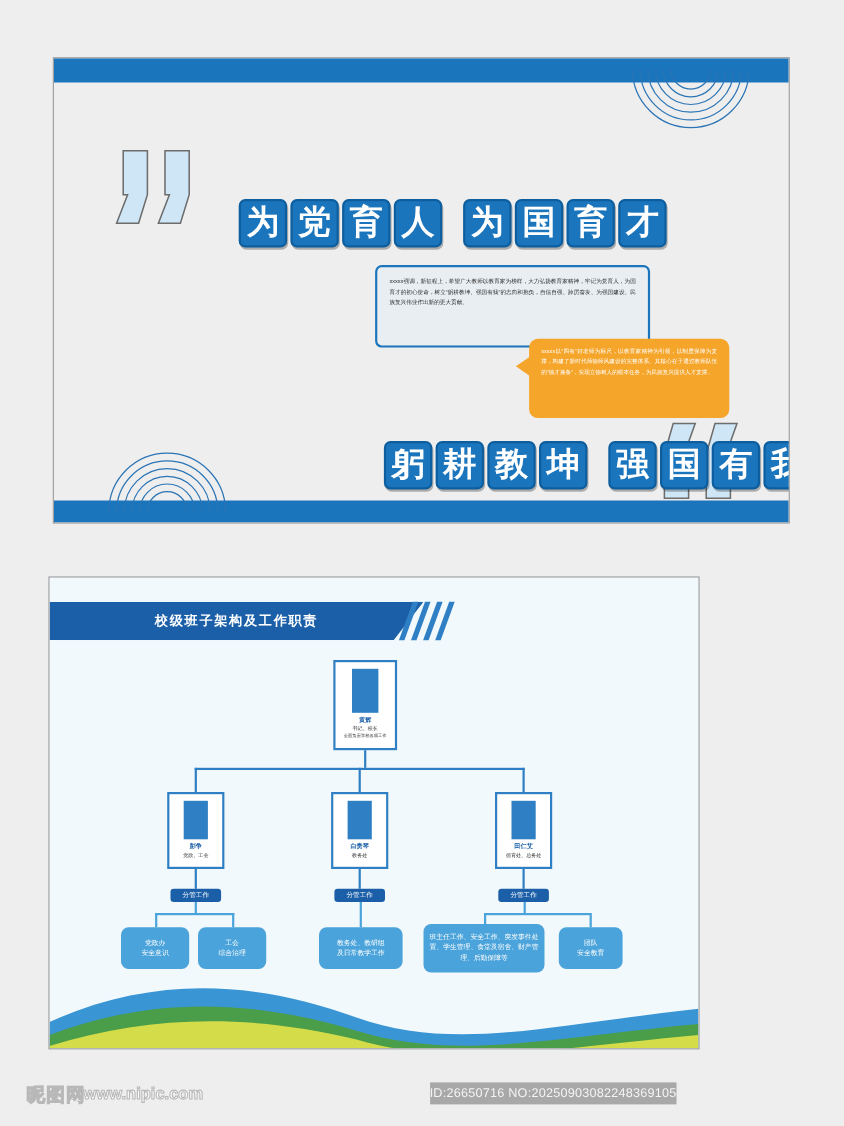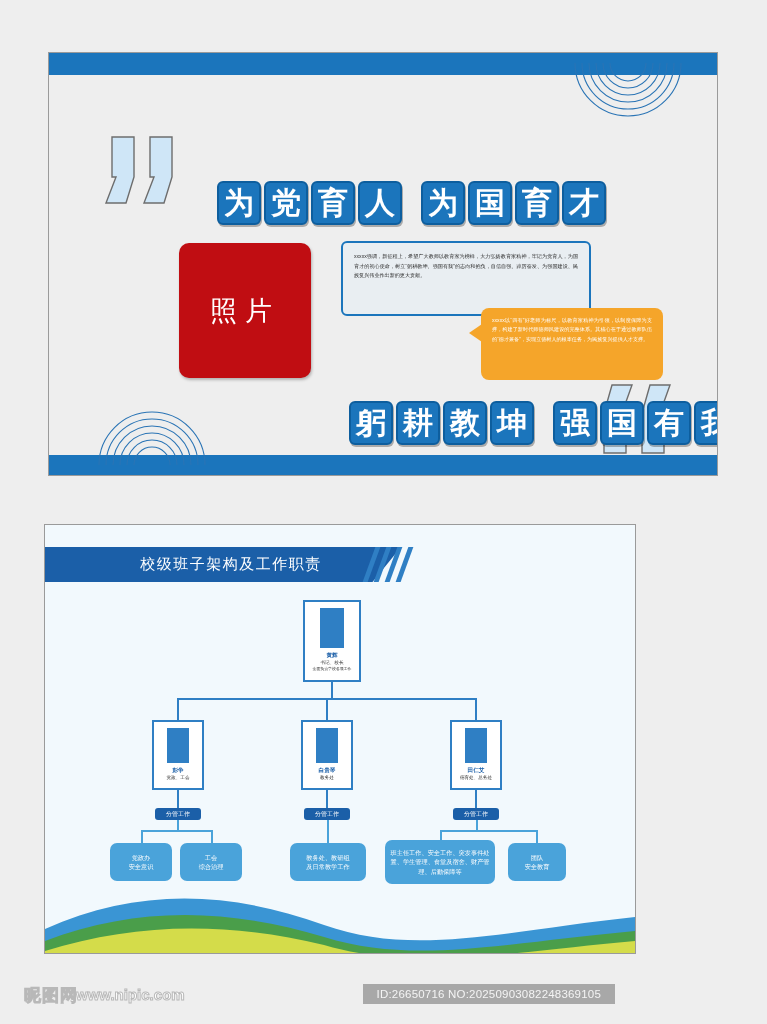--- a/index.html
+++ b/index.html
@@ -71,23 +71,22 @@
   
   #panel2{
     position:absolute;left:44px;top:524px;width:592px;height:430px;
     background:#f2f9fd;border:1px solid #9a9a9a;box-sizing:border-box;
     overflow:hidden;
   }
   #p2-header{
     position:absolute;left:0;top:22px;width:340px;height:35px;
     background:#1b5fa8;
     display:flex;align-items:center;justify-content:center;
-    color:#ffffff;font-size:15px;font-weight:normal;letter-spacing:1.5px;
+    color:#ffffff;font-size:12px;font-weight:bold;letter-spacing:1.5px;
     clip-path:polygon(0 0,100% 0,92% 100%,0 100%);
-    padding-left:16px;
   }
   .slash-group{position:absolute;top:22px;left:318px;width:60px;height:35px;}
   .slash{position:absolute;top:0;width:5px;height:35px;background:#2f7fc4;
          transform:skewX(-20deg);}
 
   
   .node{
     position:absolute;background:#ffffff;border:2px solid #2f7fc4;
     box-sizing:border-box;text-align:center;
   }
@@ -136,21 +135,21 @@
     position:absolute;left:24px;top:22px;font-size:17px;color:#ffffff;
     letter-spacing:1px;font-weight:bold;
     -webkit-text-stroke:1px #b8b8b8;
   }
   #logo-url{
     position:absolute;left:76px;top:24px;font-size:15px;color:#ffffff;
     letter-spacing:0px;font-weight:bold;-webkit-text-stroke:1px #b8b8b8;
   }
   #id-badge{
     position:absolute;right:18px;top:22px;height:20px;line-height:20px;
-    background:#a8a8a8;color:#f4f4f4;font-size:11.5px;padding:0 14px;
+    background:#a8a8a8;color:#f4f4f4;font-size:11.5px;padding:0 0;
     letter-spacing:.2px;
   }
 </style>
 </head>
 <body>
 
 <div id="panel1">
 
   <div class="bar-top"></div>
   <div class="bar-bottom"></div>
@@ -196,23 +195,20 @@
       <span class="tile">党</span>
       <span class="tile">育</span>
       <span class="tile">人</span>
       <span class="gap"></span>
       <span class="tile">为</span>
       <span class="tile">国</span>
       <span class="tile">育</span>
       <span class="tile">才</span>
     </div>
 
-  <div id="photo-box">
-    <span>照片</span>
-  </div>
 
   <div id="bubble-blue">
     <p>xxxxx强调，新征程上，希望广大教师以教育家为榜样，大力弘扬教育家精神，牢记为党育人，为国育才的初心使命，树立“躬耕教坤、强国有我”的志向和抱负，自信自强、踔厉奋发、为强国建设、民族复兴伟业作出新的更大贡献。</p>
   </div>
 
   <div id="bubble-orange">
     <span class="tail"></span>
     <p>xxxxx以“四有”好老师为标尺，以教育家精神为引领，以制度保障为支撑，构建了新时代师德师风建设的完整体系。其核心在于通过教师队伍的“德才兼备”，实现立德树人的根本任务，为民族复兴提供人才支撑。</p>
   </div>
 

